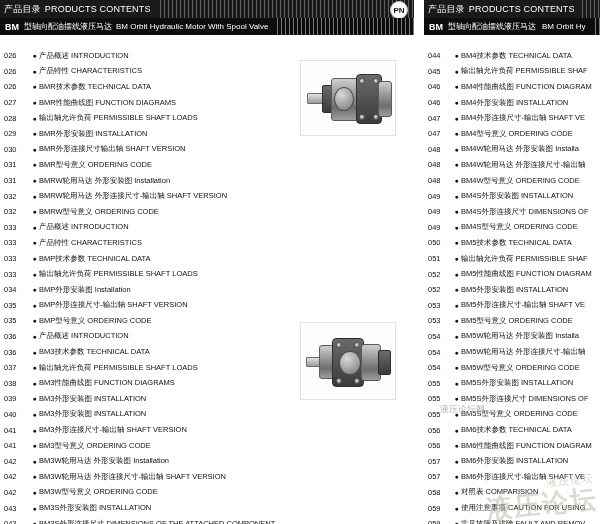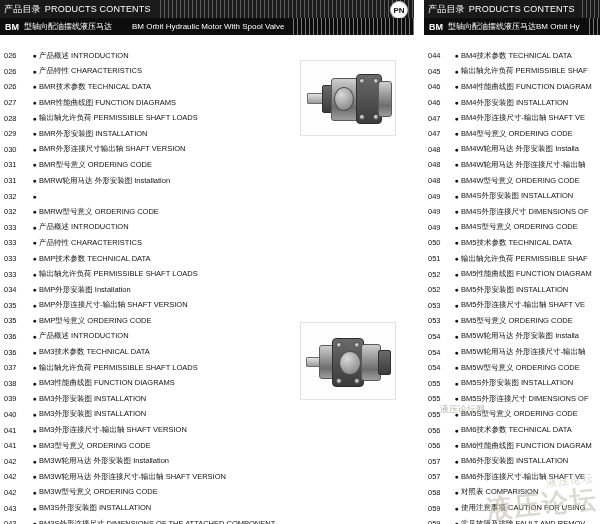--- a/index.html
+++ b/index.html
@@ -186,21 +186,21 @@
     <div class="banner">
       <span class="btitle">产品目录</span>
       <span class="btitle">PRODUCTS CONTENTS</span>
       <span class="stripes"></span>
       <span class="pn-badge">PN</span>
     </div>
 
     <div class="prodbar">
       <span class="pb-code">BM</span>
       <span class="pb-text">型轴向配油摆线液压马达</span>
-      <span class="pb-text" style="padding-left:20px">BM Orbit Hydraulic Motor With Spool Valve</span>
+      <span class="pb-text" style="padding-left:4px">BM Orbit Hydraulic Motor With Spool Valve</span>
       <span class="pb-tail"></span>
     </div>
 
     <div class="toc" id="left-toc">
         <div class="toc-row">
           <span class="pg">026</span>
           <span class="bullet">●</span>
           <span class="txt">产品概述 INTRODUCTION</span>
         </div>
         <div class="toc-row">
@@ -239,20 +239,21 @@
           <span class="txt">BMR型号意义 ORDERING CODE</span>
         </div>
         <div class="toc-row">
           <span class="pg">031</span>
           <span class="bullet">●</span>
           <span class="txt">BMRW轮用马达 外形安装图 Installation</span>
         </div>
         <div class="toc-row">
           <span class="pg">032</span>
           <span class="bullet">●</span>
+          <span class="txt">BMRW轮用马达 外形连接尺寸-输出轴 SHAFT VERSION</span>
         </div>
         <div class="toc-row">
           <span class="pg">032</span>
           <span class="bullet">●</span>
           <span class="txt">BMRW型号意义 ORDERING CODE</span>
         </div>
         <div class="toc-row">
           <span class="pg">033</span>
           <span class="bullet">●</span>
           <span class="txt">产品概述 INTRODUCTION</span>
@@ -391,21 +392,21 @@
 
     <div class="banner banner-right">
       <span class="btitle">产品目录</span>
       <span class="btitle">PRODUCTS CONTENTS</span>
       <span class="stripes"></span>
     </div>
 
     <div class="prodbar">
       <span class="pb-code">BM</span>
       <span class="pb-text">型轴向配油摆线液压马达</span>
-      <span class="pb-text" style="">BM Orbit Hy</span>
+      <span class="pb-text" style="padding-left:6px">BM Orbit Hy</span>
       <span class="pb-tail"></span>
     </div>
 
     <div class="toc" id="right-toc">
         <div class="toc-row">
           <span class="pg">044</span>
           <span class="bullet">●</span>
           <span class="txt">BM4技术参数 TECHNICAL DATA</span>
         </div>
         <div class="toc-row">

